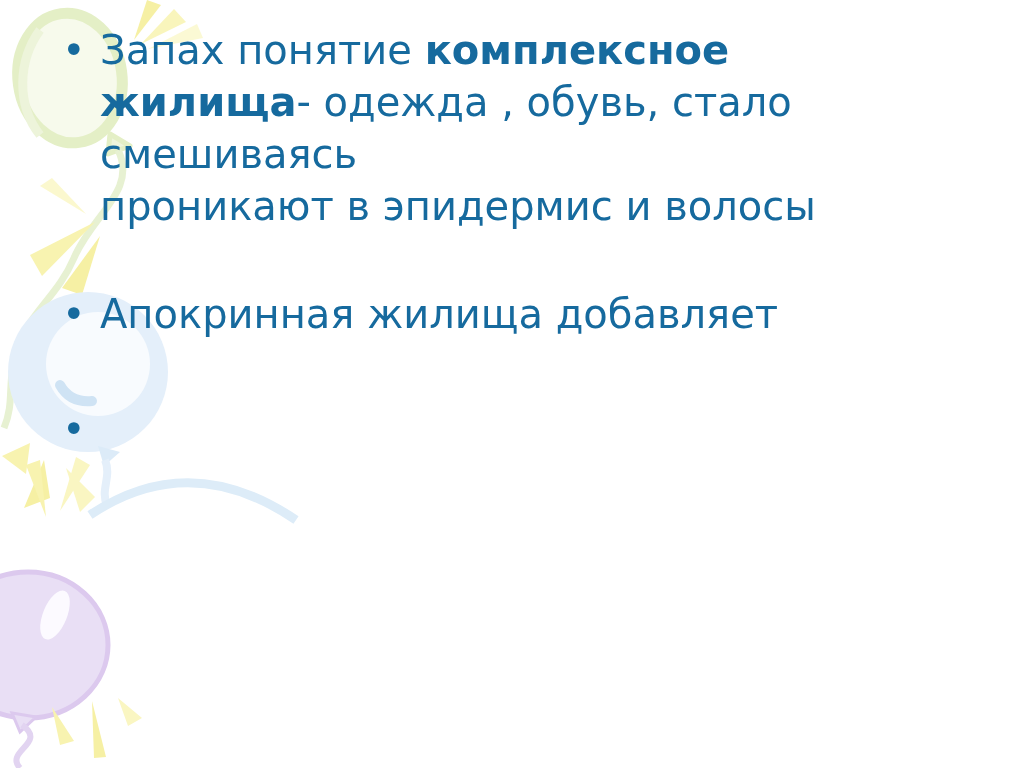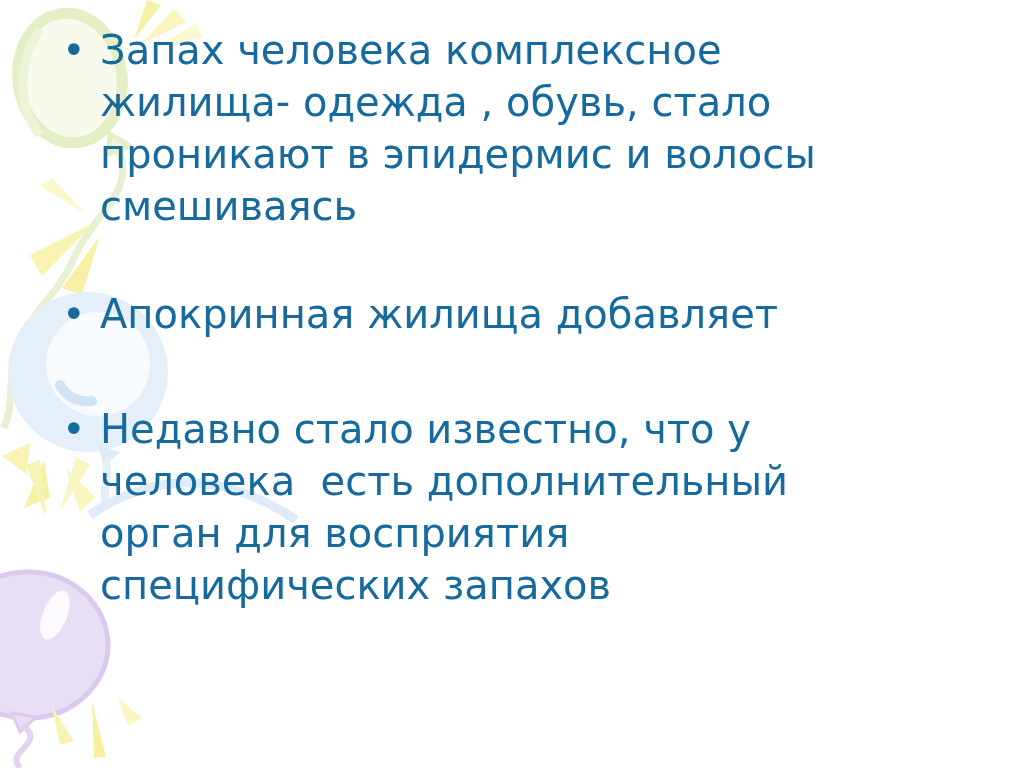--- a/index.html
+++ b/index.html
@@ -25,21 +25,21 @@
   .bullet-2{margin-bottom:63px;}
   .marker{
     flex:0 0 38px;
     font-size:40px;
     line-height:52px;
     color:#166a9e;
   }
   .btext{font-size:40px;line-height:52px;}
   .line{white-space:nowrap;}
   .run{white-space:pre-wrap;}
-  .bold{font-weight:normal;}
+  .bold{font-weight:bold;}
 </style>
 </head>
 <body>
 
 <div class="slide">
 
   <svg class="deco deco-green" width="260" height="430" viewBox="0 0 260 430">
     <g>
       <polygon points="134,40 147,0 161,5" fill="#f6f0a4"></polygon>
       <polygon points="141,44 174,9 186,22" fill="#f8f3b0" opacity="0.85"></polygon>
@@ -85,55 +85,41 @@
       <polygon points="118,243 142,263 128,271" fill="#faf6c2"></polygon>
     </g>
   </svg>
 
   <div class="content">
 
     <div class="bullet bullet-1">
       <span class="marker">•</span>
       <div class="btext">
         <div class="line">
-          <span class="run">Запах человека </span><span class="run bold">комплексное</span>
+          <span class="run">Запах понятие </span><span class="run bold">комплексное</span>
         </div>
         <div class="line">
           <span class="run bold">жилища</span><span class="run">- одежда , обувь, стало</span>
         </div>
         <div class="line">
-          <span class="run">проникают в эпидермис и волосы</span>
+          <span class="run">смешиваясь</span>
         </div>
         <div class="line">
-          <span class="run">смешиваясь</span>
+          <span class="run">проникают в эпидермис и волосы</span>
         </div>
       </div>
     </div>
 
     <div class="bullet bullet-2">
       <span class="marker">•</span>
       <div class="btext">
         <div class="line">
           <span class="run">Апокринная жилища добавляет</span>
         </div>
       </div>
     </div>
 
     <div class="bullet bullet-3">
       <span class="marker">•</span>
-      <div class="btext">
-        <div class="line">
-          <span class="run">Недавно стало известно, что у</span>
-        </div>
-        <div class="line">
-          <span class="run bold">человека  есть дополнительный</span>
-        </div>
-        <div class="line">
-          <span class="run bold">орган для восприятия</span>
-        </div>
-        <div class="line">
-          <span class="run bold">специфических запахов</span>
-        </div>
-      </div>
     </div>
 
   </div>
 </div>
 
 </body></html>

